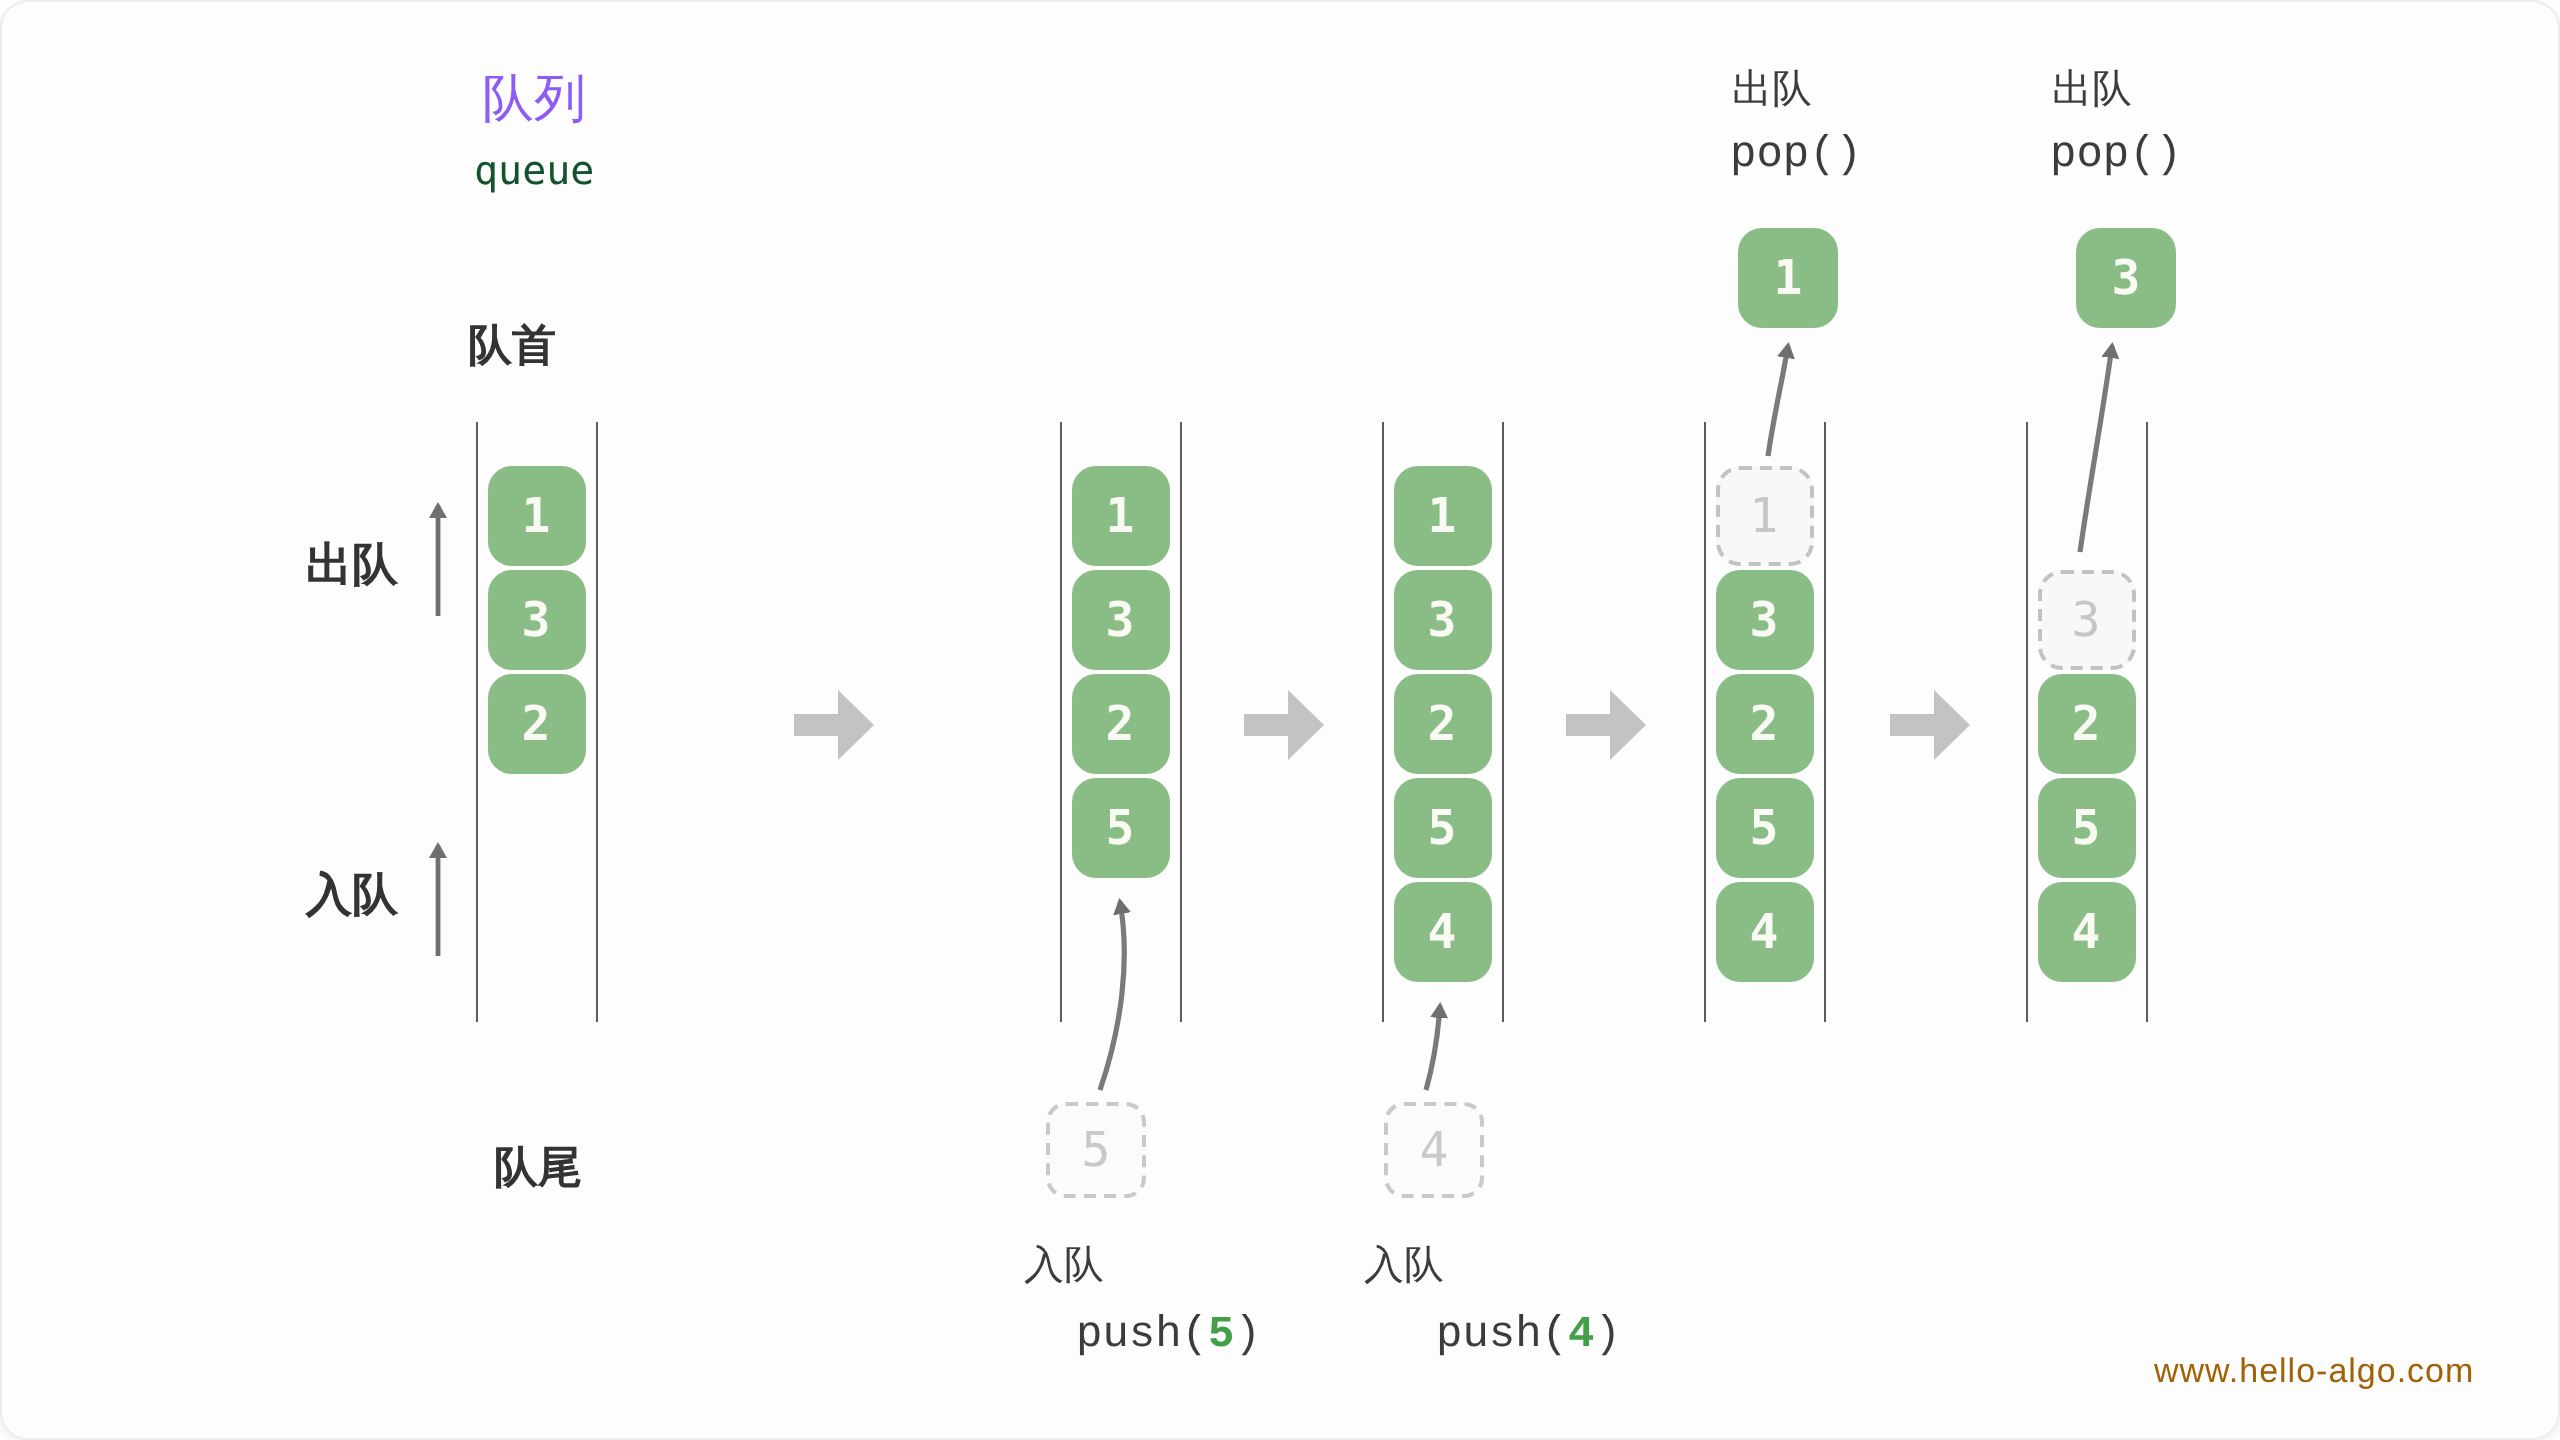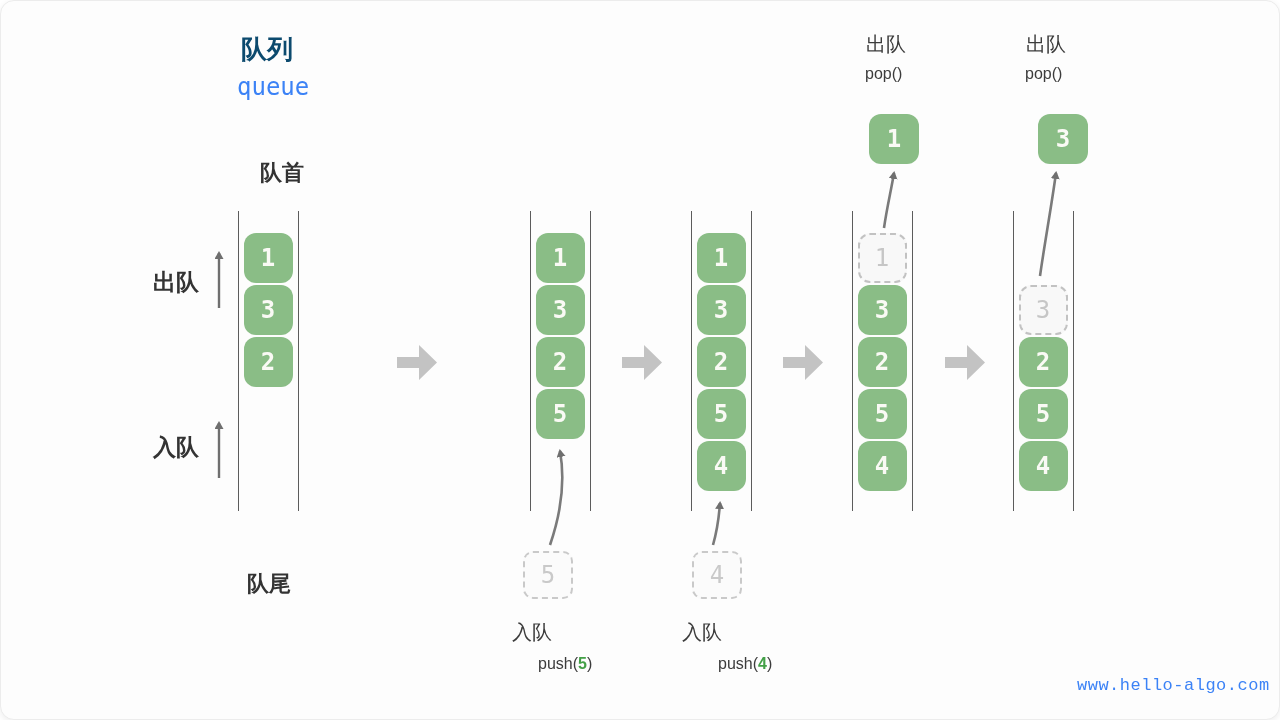--- a/index.html
+++ b/index.html
@@ -5,22 +5,22 @@
   html,body{margin:0;padding:0;background:#ffffff;}
   #canvas{
     position:relative;width:1280px;height:720px;overflow:hidden;
     background:#fdfdfd;border-radius:14px;border:1px solid #ececec;
     box-shadow:0 2px 6px rgba(0,0,0,0.07);
     font-family:"Liberation Sans",sans-serif;color:#3c3c3c;
     box-sizing:border-box;
   }
   .abs{position:absolute;}
   
-  .title-zh{font-size:26px;font-weight:bold;color:#0c4a6e;}
-  .title-en{font-family:"DejaVu Sans Mono",monospace;font-size:24px;color:#3b82f6;}
+  .title-zh{font-size:26px;font-weight:normal;color:#8b5cf6;}
+  .title-en{font-family:"DejaVu Sans Mono",monospace;font-size:20px;color:#14532d;}
   
   .lbl-bold{font-size:22px;font-weight:bold;color:#333333;}
   
   .qcol{position:absolute;top:210px;height:300px;width:61px;
         border-left:1.5px solid #5c5c5c;border-right:1.5px solid #5c5c5c;
         box-sizing:border-box;background:transparent;}
   .cell{position:absolute;left:4.5px;width:49px;height:50px;border-radius:12px;
         background:#8ABD86;color:#FAFAF5;
         font-family:"DejaVu Sans Mono",monospace;font-size:24px;font-weight:bold;
         display:flex;align-items:center;justify-content:center;box-sizing:border-box;}
@@ -30,36 +30,36 @@
   .popped{position:absolute;width:50px;height:50px;border-radius:12px;background:#8ABD86;
         color:#FAFAF5;font-family:"DejaVu Sans Mono",monospace;font-size:24px;font-weight:bold;
         display:flex;align-items:center;justify-content:center;}
   
   .staging{position:absolute;width:50px;height:48px;border-radius:10px;background:#fbfbfb;
         border:2px dashed #c9c9c9;color:#c9c9c9;
         font-family:"DejaVu Sans Mono",monospace;font-size:24px;
         display:flex;align-items:center;justify-content:center;box-sizing:border-box;}
   
   .op-zh{font-size:20px;color:#3c3c3c;}
-  .op-code{font-family:Liberation Sans, sans-serif;font-size:16px;color:#3c3c3c;text-align:center;}
+  .op-code{font-family:Liberation Mono, monospace;font-size:22px;color:#3c3c3c;text-align:center;}
   .op-code .arg{color:#43A047;font-weight:bold;}
   
-  .watermark{font-family:Liberation Mono, monospace;font-size:17px;color:#3b82f6;letter-spacing:0.5px;text-align:right;}
+  .watermark{font-family:Liberation Sans, sans-serif;font-size:17px;color:#a16207;letter-spacing:0.5px;text-align:right;}
   svg{display:block;}
   #arrow-layer{position:absolute;left:0;top:0;pointer-events:none;}
 </style>
 </head>
 <body>
 
 <div id="canvas">
 
   <div class="abs title-zh" style="left:240px;top:31px">队列</div>
   <div class="abs title-en" style="left:236px;top:72px">queue</div>
 
-  <div class="abs lbl-bold" style="left:259px;top:157px">队首</div>
+  <div class="abs lbl-bold" style="left:233px;top:157px">队首</div>
   <div class="abs lbl-bold" style="left:246px;top:568px">队尾</div>
 
   <div class="abs lbl-bold" style="left:152px;top:266px;font-size:23px">出队</div>
   <div class="abs lbl-bold" style="left:152px;top:431px;font-size:23px">入队</div>
 
   <div class="qcol" style="left:237px">
     <div class="cell s1">1</div>
     <div class="cell s2">3</div>
     <div class="cell s3">2</div>
   </div>

